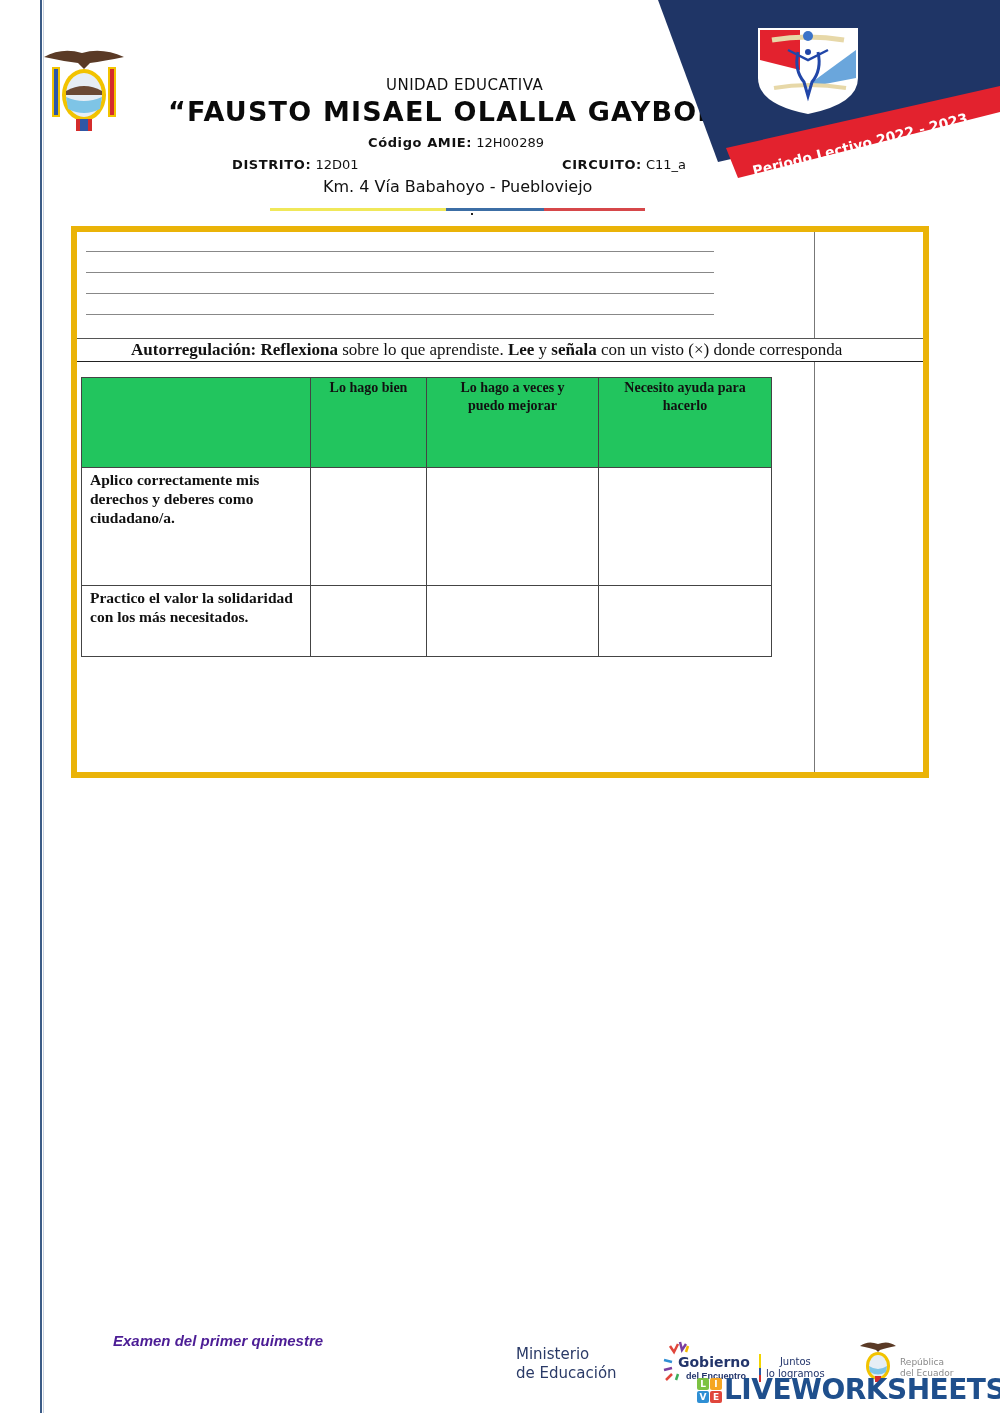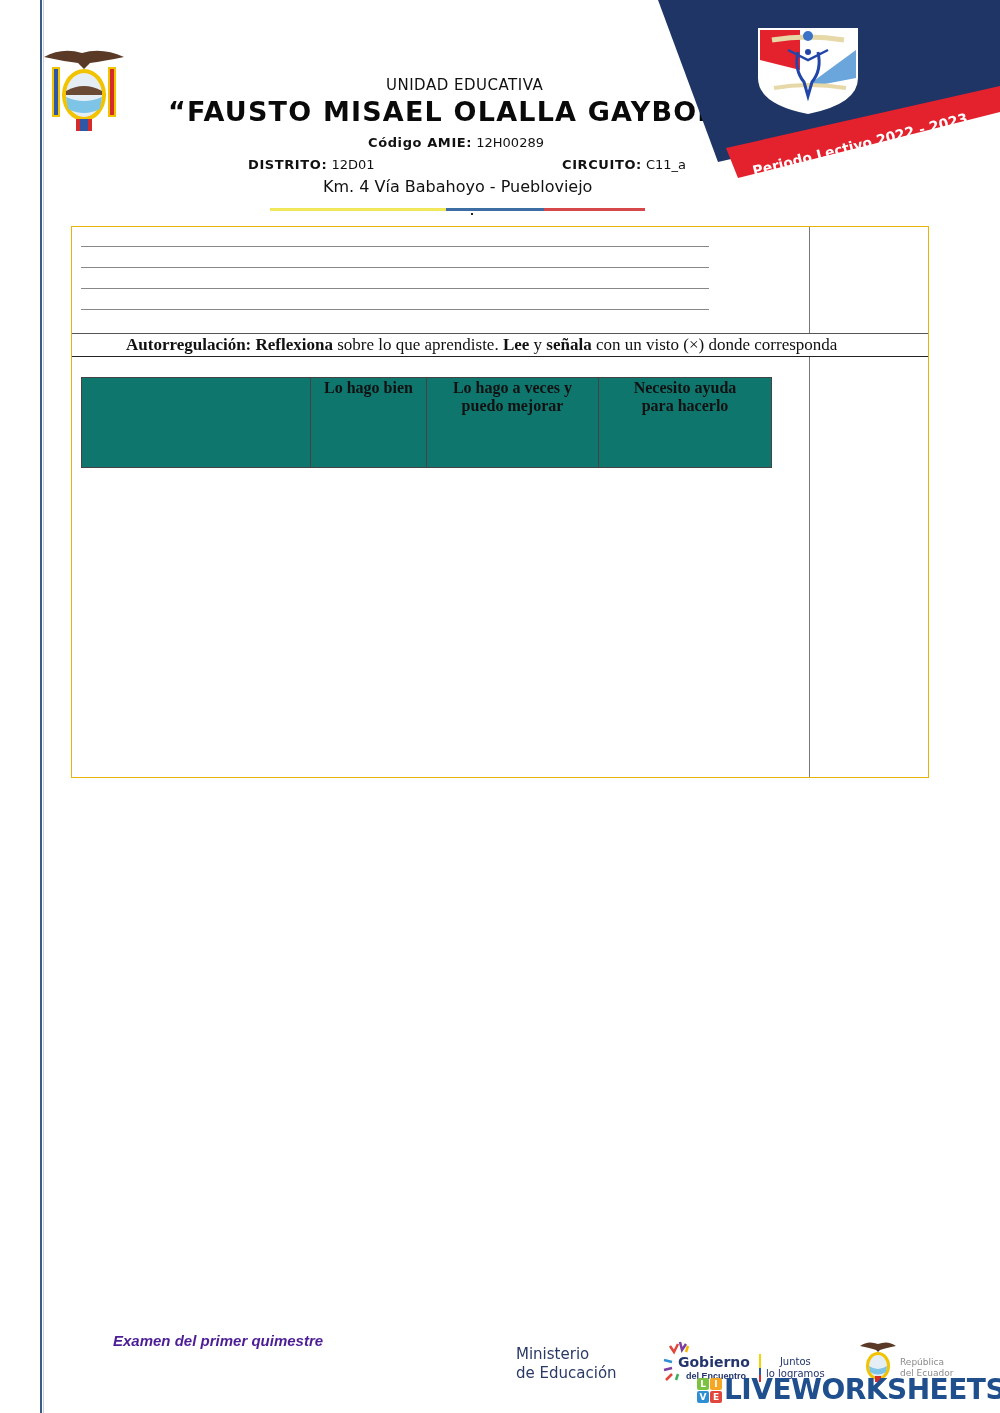--- a/index.html
+++ b/index.html
@@ -11,46 +11,46 @@
     .margin-line-inner { position: absolute; left: 43px; top: 0; width: 1px; height: 1413px; background: #c9d2df; }
 
     
     .header-banner { position: absolute; right: 0; top: 0; width: 346px; height: 180px; }
     .coat-of-arms { position: absolute; left: 42px; top: 45px; width: 84px; height: 88px; }
 
     .school-type { position: absolute; left: 386px; top: 76px; font-family: "DejaVu Sans", sans-serif; font-size: 15px; letter-spacing: 0.5px; color: #111; }
     .school-name { position: absolute; left: 168px; top: 96px; font-family: "DejaVu Sans", sans-serif; font-weight: 900; font-size: 27px; letter-spacing: 1.2px; color: #0a0a0a; white-space: nowrap; }
     .amie { position: absolute; left: 368px; top: 135px; font-family: "DejaVu Sans", sans-serif; font-size: 13px; white-space: nowrap; }
     .amie b, .distrito b, .circuito b { font-weight: 900; letter-spacing: 0.6px; }
-    .distrito { position: absolute; left: 248px; top: 157px; font-family: "DejaVu Sans", sans-serif; font-size: 13px; white-space: nowrap; }
+    .distrito { position: absolute; left: 232px; top: 157px; font-family: "DejaVu Sans", sans-serif; font-size: 13px; white-space: nowrap; }
     .circuito { position: absolute; left: 562px; top: 157px; font-family: "DejaVu Sans", sans-serif; font-size: 13px; white-space: nowrap; }
     .address { position: absolute; left: 323px; top: 177px; font-family: "DejaVu Sans", sans-serif; font-size: 16px; white-space: nowrap; }
 
     .flag-line { position: absolute; left: 270px; top: 208px; width: 375px; height: 3px; display: flex; }
     .flag-line .y { flex: 0 0 176px; background: #f0e85a; }
     .flag-line .b { flex: 0 0 98px; background: #3c6ea5; }
     .flag-line .r { flex: 1; background: #d6474a; }
     .flag-dot { position: absolute; left: 471px; top: 213px; width: 2px; height: 2px; background: #222; }
 
     
-    .outer { position: absolute; left: 71px; top: 226px; width: 858px; height: 552px; border: 1px solid #eab308; }
+    .outer { position: absolute; left: 71px; top: 226px; width: 858px; height: 552px; border: 6px solid #eab308; }
     .outer .vdiv { position: absolute; left: 737px; width: 1px; background: #777; }
     .outer .vdiv.top { top: 0; height: 106px; }
     .outer .vdiv.bottom { top: 130px; bottom: 0; }
     .outer .hdiv1 { position: absolute; left: 0; right: 0; top: 106px; height: 1px; background: #555; }
     .outer .hdiv2 { position: absolute; left: 0; right: 0; top: 129px; height: 1px; background: #222; }
     .write-line { position: absolute; left: 9px; width: 628px; height: 1px; background: #888; }
 
     .instruction { position: absolute; left: 0; top: 107px; width: 858px; height: 22px; text-align: center; font-size: 17px; line-height: 22px; white-space: nowrap; padding-left: 54px; text-align: left; }
     .instruction b { font-weight: bold; }
 
     
     .rating { position: absolute; left: 81px; top: 377px; border-collapse: collapse; }
     .rating td, .rating th { border: 1px solid #444; vertical-align: top; }
-    .rating th { background: #0f766e; font-size: 16px; font-weight: bold; text-align: center; padding-top: 1px; line-height: 18px; }
+    .rating th { background: #22c55e; font-size: 14px; font-weight: bold; text-align: center; padding-top: 1px; line-height: 18px; }
     .rating td.label { font-size: 15.5px; font-weight: bold; padding: 2px 8px; line-height: 19px; }
 
     
     .footer-exam { position: absolute; left: 113px; top: 1332px; font-family: "Liberation Sans", sans-serif; font-style: italic; font-weight: bold; font-size: 15px; color: #4c1d95; }
     .min-edu { position: absolute; left: 516px; top: 1345px; font-family: "DejaVu Sans", sans-serif; font-size: 15px; line-height: 19px; color: #2a3a67; }
     .gob { position: absolute; left: 662px; top: 1340px; width: 185px; height: 60px; }
     .gob-title { position: absolute; left: 16px; top: 14px; font-family: "DejaVu Sans", sans-serif; font-weight: bold; font-size: 14px; color: #23356b; }
     .gob-sub { position: absolute; left: 24px; top: 31px; font-family: Liberation Sans, sans-serif; font-weight: bold; font-size: 9px; color: #23356b; }
     .gob-sep { position: absolute; left: 97px; top: 14px; width: 2px; height: 28px; background: linear-gradient(#f2d400 50%, #2c59a0 50%, #2c59a0 75%, #d42c2c 75%); }
     .gob-juntos { position: absolute; left: 104px; top: 16px; font-family: "DejaVu Sans", sans-serif; font-size: 10px; line-height: 12px; color: #23356b; text-align: center; }
@@ -137,20 +137,32 @@
   </div>
 </div>
 
 <table class="rating">
   <tbody>
       <tr style="height:90px">
     <th style="width:229px"></th>
     <th style="width:116px; padding-left:0">Lo hago bien</th>
     <th style="width:172px; padding:1px 20px 0">Lo hago a veces y puedo mejorar</th>
     <th style="width:173px; padding:1px 20px 16px">Necesito ayuda para hacerlo</th>
+  </tr>
+  <tr style="height:118px">
+    <td class="label">Aplico correctamente mis derechos y deberes como ciudadano/a.</td>
+    <td></td>
+    <td></td>
+    <td></td>
+  </tr>
+  <tr style="height:71px">
+    <td class="label">Practico el valor la solidaridad con los más necesitados.</td>
+    <td></td>
+    <td></td>
+    <td></td>
   </tr>
 </tbody>
   </table>
 
 <div class="footer-exam">Examen del primer quimestre</div>
 
 <div class="min-edu">
   <div>Ministerio</div>
   <div>de Educación</div>
 </div>

